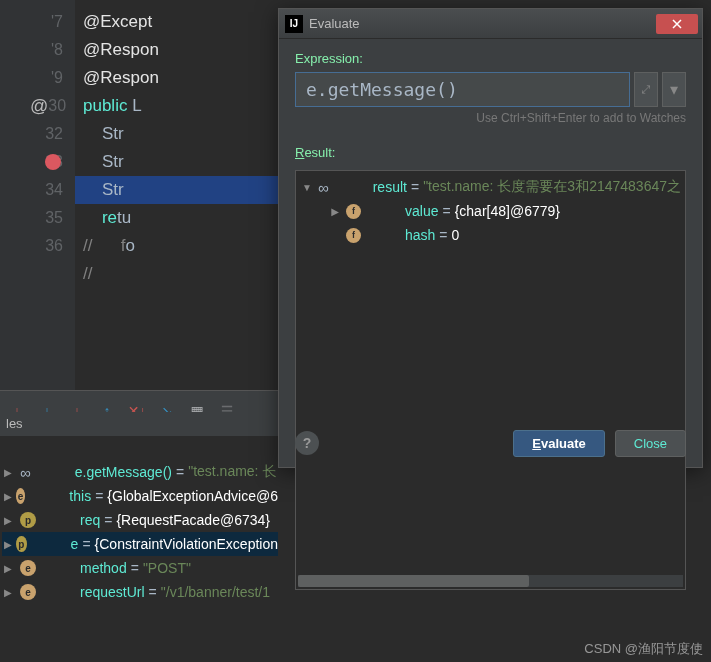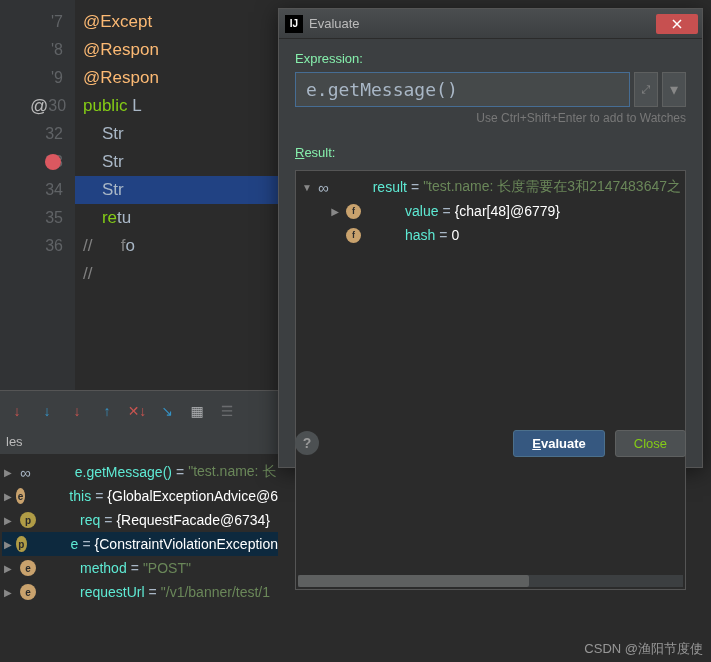--- a/index.html
+++ b/index.html
@@ -6,31 +6,31 @@
     body { background: #2b2b2b; color: #a9b7c6; width: 711px; height: 662px; overflow: hidden; position: relative; }
     
     .editor-area { position: absolute; top: 0; left: 0; width: 280px; height: 390px; background: #2b2b2b; display: flex; }
     .gutter { width: 75px; background: #313335; padding-top: 8px; }
     .line-row { height: 28px; display: flex; align-items: center; justify-content: flex-end; padding-right: 12px; color: #606366; font-size: 16px; position: relative; }
     .gutter .at { color: #bbb; font-size: 18px; }
     .breakpoint { width: 16px; height: 16px; background: #db5860; border-radius: 50%; position: absolute; left: 45px; }
     .code { flex: 1; padding-top: 8px; font-family: 'Consolas', monospace; font-size: 17px; }
     .code-line { height: 28px; display: flex; align-items: center; white-space: pre; padding-left: 8px; }
     .code-line.hl { background: #214283; }
-    .ann { color: #fdba74; }
-    .kw { color: #84cc16; }
+    .ann { color: #e5e5e5; }
+    .kw { color: #5eead4; }
     .txt { color: #a9b7c6; }
     .cmt { color: #808080; }
     
     .toolbar { position: absolute; top: 390px; left: 0; width: 280px; height: 40px; background: #3c3f41; display: flex; align-items: center; gap: 8px; padding: 0 6px; border-top: 1px solid #555; }
     .tool-btn { width: 22px; height: 22px; display: flex; align-items: center; justify-content: center; color: #afb1b3; font-size: 14px; }
     .arr-red { color: #c75450; }
     .arr-blue { color: #3592c4; }
     
-    .tab-bar { position: absolute; top: 430px; left: 0; width: 280px; height: 24px; background: #3c3f41; font-size: 13px; color: #bbb; padding: 4px 6px; }
+    .tab-bar { position: absolute; top: 412px; left: 0; width: 280px; height: 24px; background: #3c3f41; font-size: 13px; color: #bbb; padding: 4px 6px; }
     
     .vars-panel { position: absolute; top: 454px; left: 0; width: 280px; height: 208px; background: #2b2b2b; font-family: 'Consolas', monospace; font-size: 14px; padding: 6px 2px; overflow: hidden; }
     .var-row { display: flex; align-items: center; height: 24px; gap: 4px; padding-left: 2px; white-space: nowrap; }
     .var-row.sel { background: #0d293e; }
     .chev { color: #888; font-size: 10px; width: 12px; }
     .ico { width: 16px; height: 16px; border-radius: 50%; display: inline-flex; align-items: center; justify-content: center; font-size: 10px; font-weight: bold; color: #2b2b2b; }
     .ico-inf { background: none; color: #a9b7c6; font-size: 15px; }
     .ico-e { background: #c9a26d; }
     .ico-p { background: #b09c46; }
     .vname { color: #5eead4; padding-left: 40px; }
@@ -57,21 +57,21 @@
     .result-area { margin-top: 10px; background: #2b2b2b; border: 1px solid #555; height: 420px; padding: 4px; font-family: 'Consolas', monospace; font-size: 14px; overflow: hidden; position: relative; }
     .res-row { display: flex; align-items: center; height: 24px; gap: 4px; white-space: nowrap; }
     .res-row .chev-d { color: #888; font-size: 10px; width: 14px; text-align: center; }
     .ico-f { width: 15px; height: 15px; border-radius: 50%; background: #c9a26d; display: inline-flex; align-items: center; justify-content: center; font-size: 9px; font-weight: bold; color: #2b2b2b; }
     .scroll-track { position: absolute; bottom: 2px; left: 2px; right: 2px; height: 12px; background: #3c3f41; }
     .scroll-thumb { height: 100%; width: 60%; background: #5e6060; border-radius: 2px; }
     
     .dlg-footer { position: absolute; bottom: 0; left: 0; right: 0; height: 48px; display: flex; align-items: center; padding: 0 16px; gap: 10px; }
     .help-btn { width: 24px; height: 24px; border-radius: 50%; background: #4c5052; color: #999; display: flex; align-items: center; justify-content: center; font-size: 14px; font-weight: bold; }
     .spacer { flex: 1; }
-    .btn { padding: 5px 18px; background: #4c5052; border: 1px solid #5e6060; color: #84cc16; font-size: 13px; border-radius: 3px; }
+    .btn { padding: 5px 18px; background: #4c5052; border: 1px solid #5e6060; color: #5eead4; font-size: 13px; border-radius: 3px; }
     .btn.primary { background: #365880; border-color: #4c708c; color: #fff; font-weight: bold; }
     
     .watermark { position: absolute; bottom: 4px; right: 8px; color: #ddd; font-size: 13px; opacity: 0.6; z-index: 100; margin-top: 28px; }
   </style>
 </head>
 <body>
 
 <div class="editor-area">
   <div class="gutter" id="gutter">
       <div class="line-row">'7</div>

